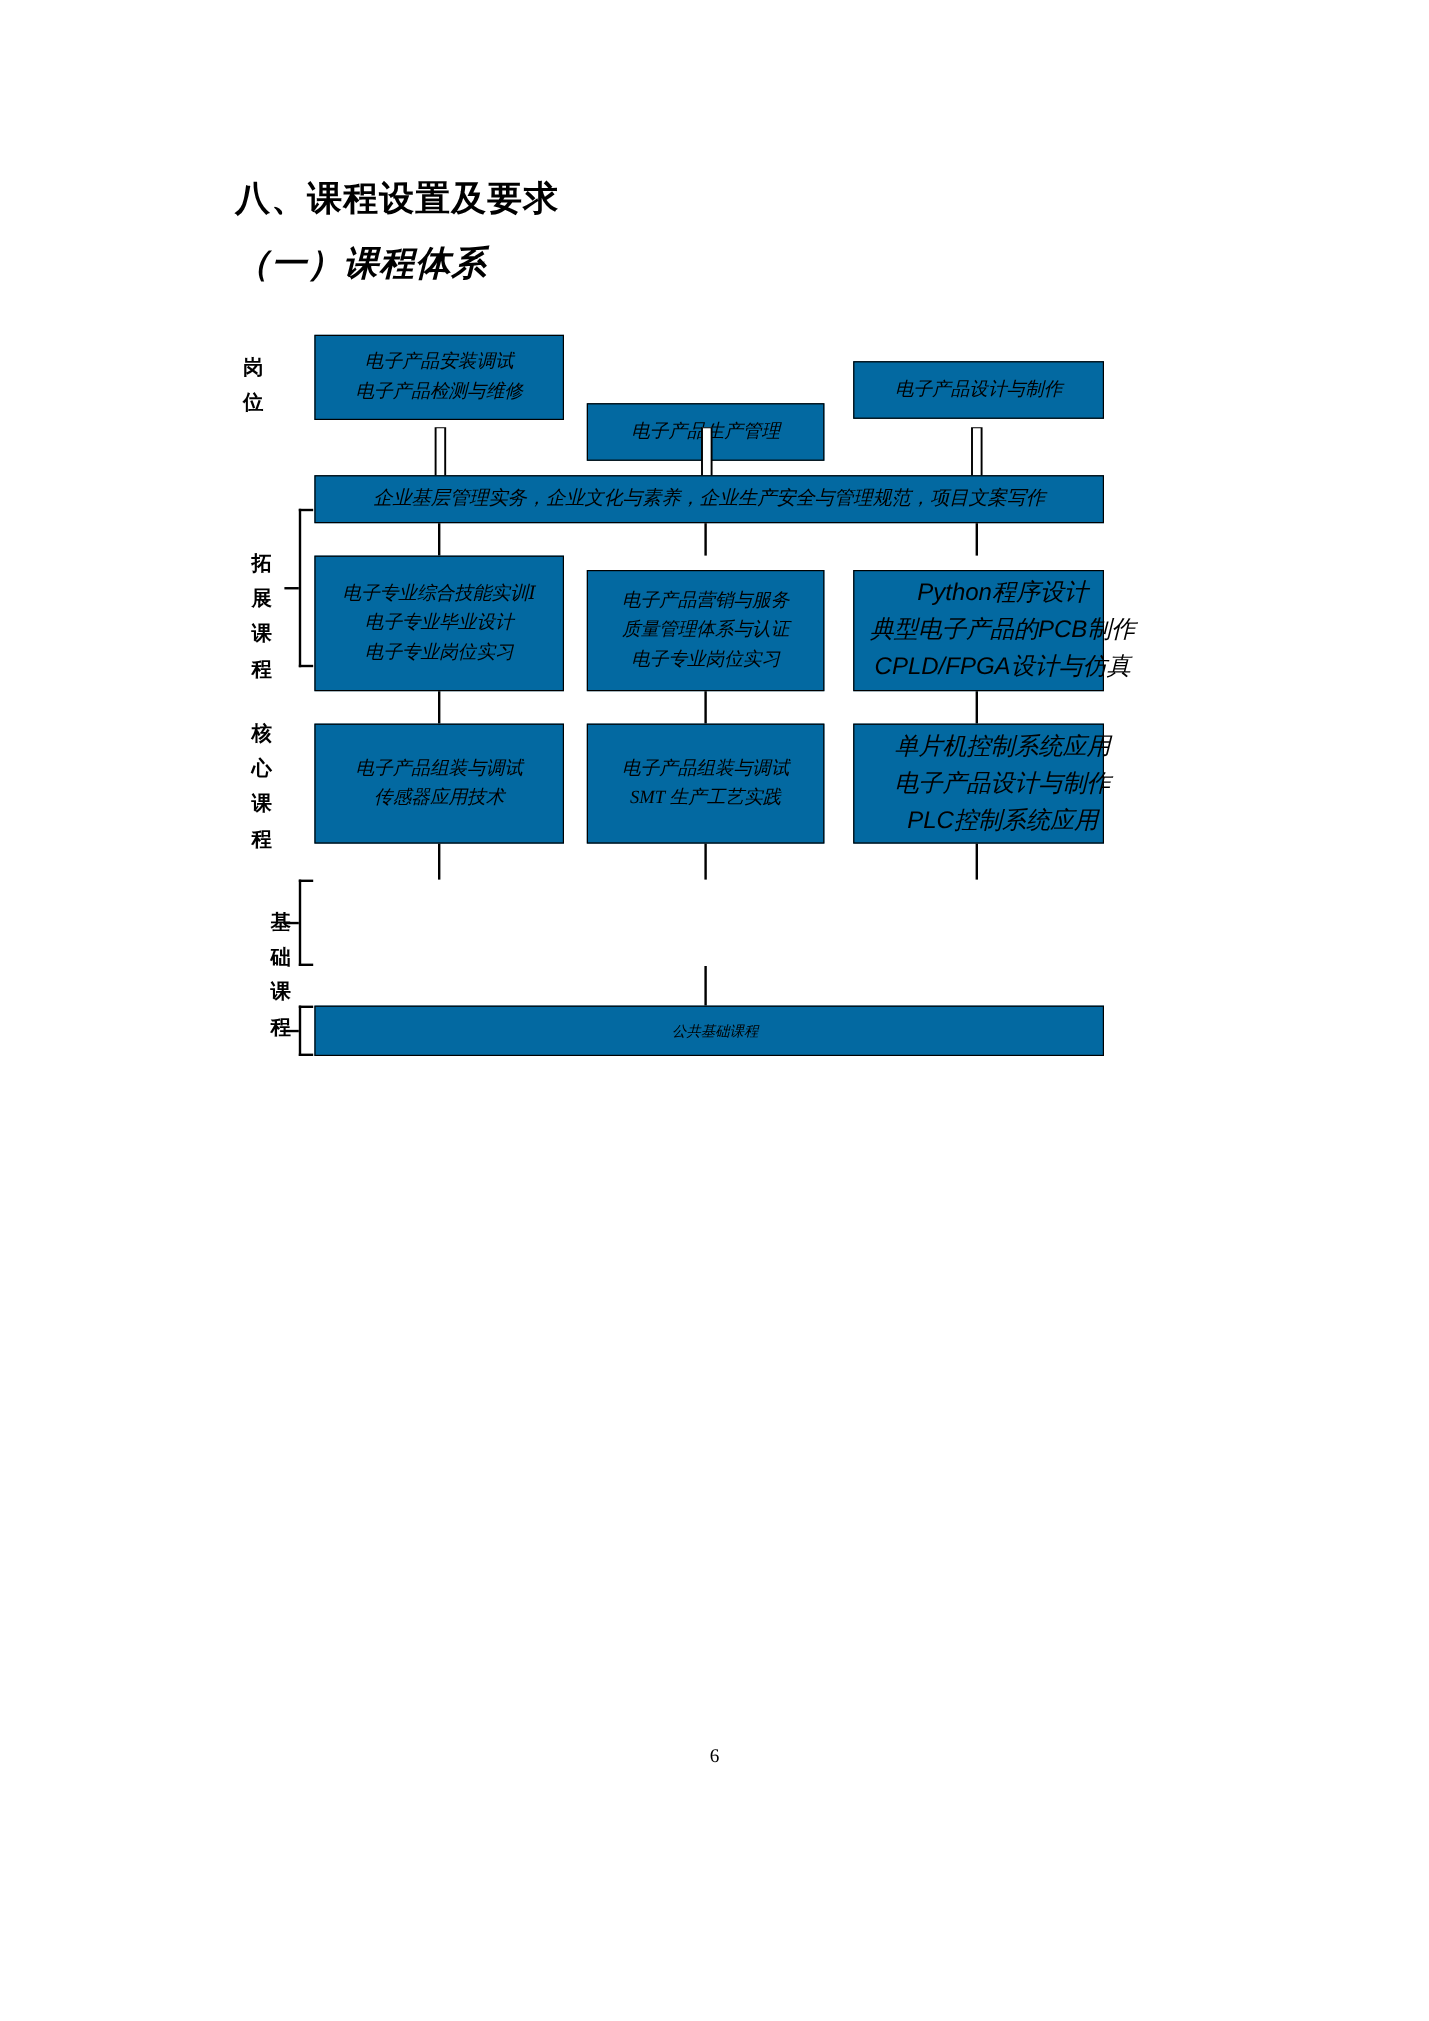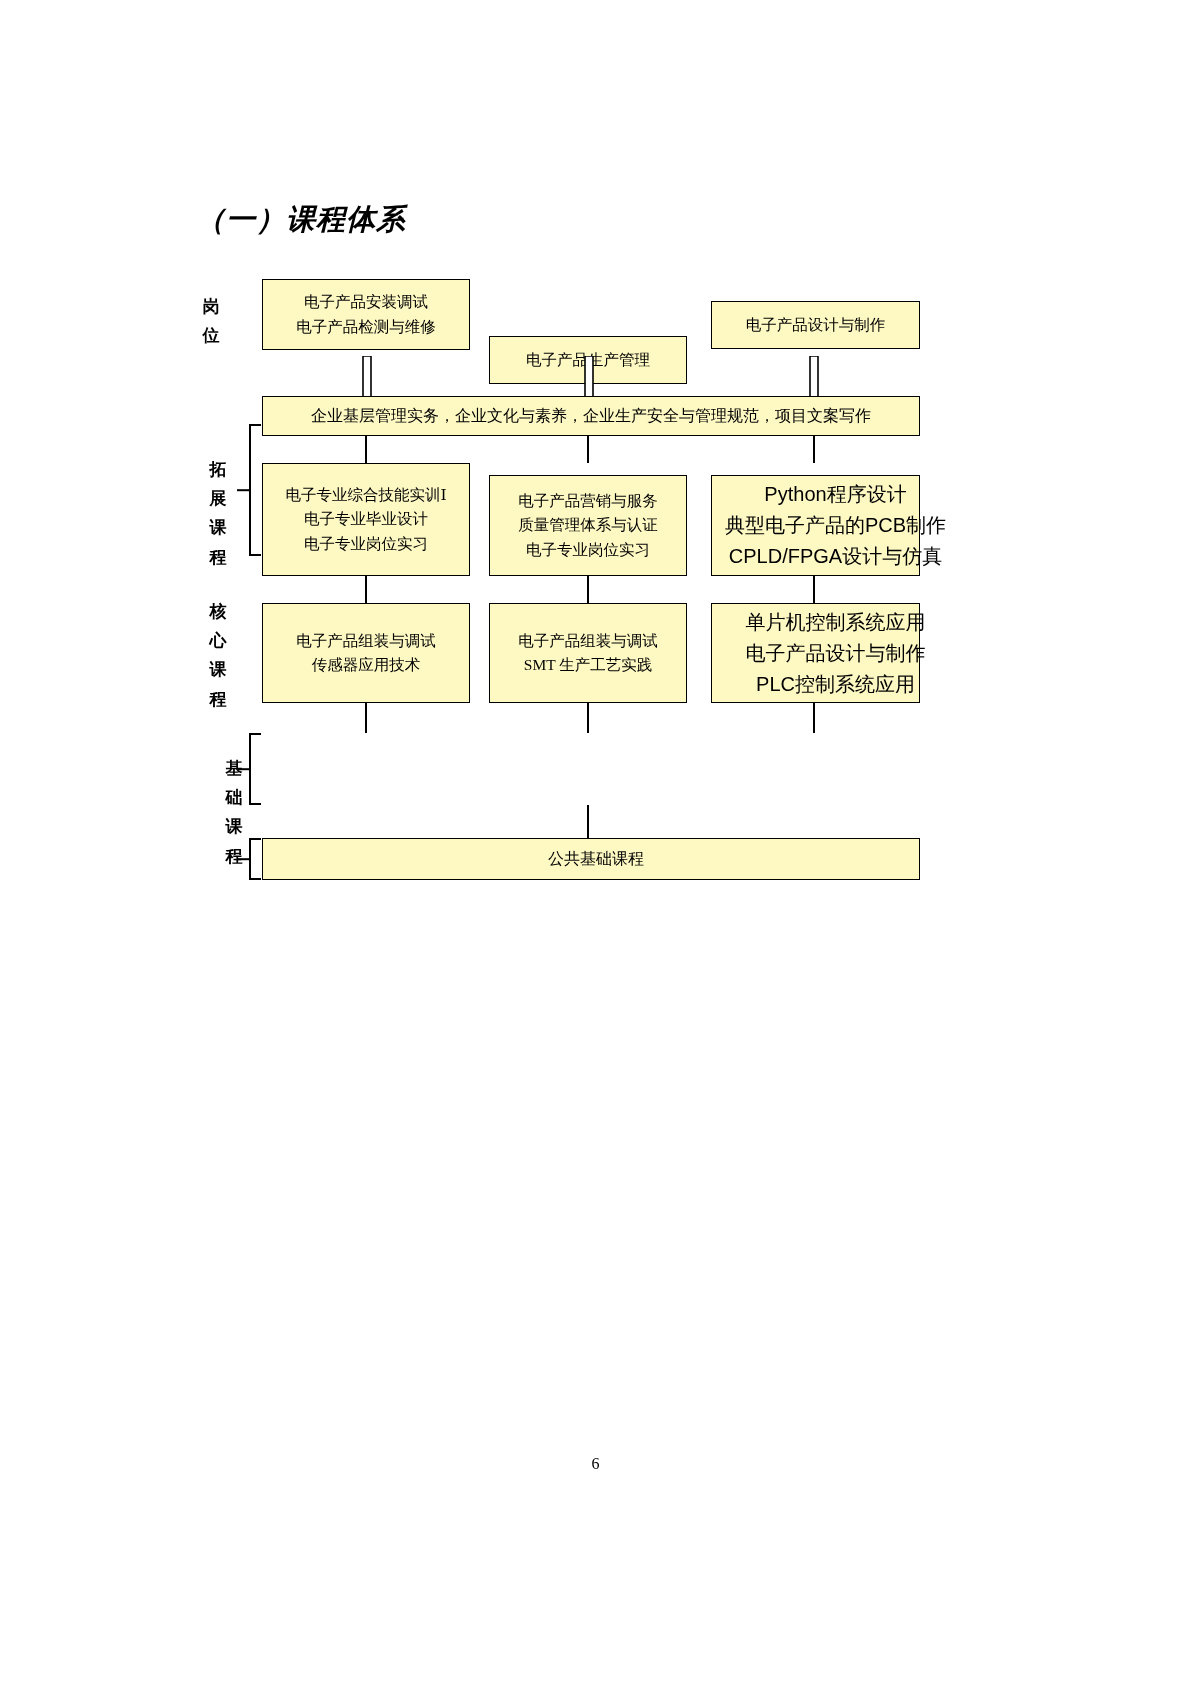--- a/index.html
+++ b/index.html
@@ -16,24 +16,24 @@
     font-family:"Liberation Sans","DejaVu Sans",sans-serif;
     font-size:29px;letter-spacing:1px;white-space:nowrap;
   }
   #heading-main{top:146px;}
   #heading-sub{top:200px;font-style:italic;}
 
   
   .diagram{position:absolute;left:0;top:0;width:996px;height:1684px;}
 
   .box{
-    position:absolute;border:1.6px solid #000;background:#fef9c3;
+    position:absolute;border:1.6px solid #000;background:#0369a1;
     box-sizing:border-box;display:flex;flex-direction:column;
     align-items:center;justify-content:center;text-align:center;
-    font-size:15.5px;line-height:1.55;color:#000;
+    font-size:15.5px;line-height:1.55;color:#000;font-style:italic;
   }
   .box .ln{display:block;white-space:nowrap;}
   .box.sans{font-family:"Liberation Sans","DejaVu Sans",sans-serif;font-size:20px;padding-left:40px;}
 
   
   .rowlabel{
     position:absolute;font-weight:700;
     font-family:"Liberation Sans","DejaVu Sans",sans-serif;
     font-size:17px;line-height:1.72;text-align:center;
     width:26px;white-space:normal;word-break:break-all;
@@ -54,20 +54,21 @@
   #page-number{
     position:absolute;left:0;right:0;top:1455px;text-align:center;
     font-size:16px;font-family:"Liberation Serif","DejaVu Serif",serif;
   }
 </style>
 </head>
 <body>
 
 <div class="page">
 
+  <div class="h-sec" id="heading-main">八、课程设置及要求</div>
 
   <div class="h-sec" id="heading-sub">（一）课程体系</div>
 
   <div class="diagram">
 
     <div class="rowlabel" style="left:198px;top:292px;">岗位</div>
 
     <div class="rowlabel" style="left:205px;top:455px;">拓展课程</div>
 
     <div class="rowlabel" style="left:205px;top:597px;">核心课程</div>
@@ -158,21 +159,21 @@
       <span class="ln">PLC控制系统应用</span>
     </div>
 
     <div class="ln-v" style="left:365px;top:703px;height:30px;"></div>
     <div class="ln-v" style="left:587px;top:703px;height:30px;"></div>
     <div class="ln-v" style="left:813px;top:703px;height:30px;"></div>
 
 
     <div class="ln-v" style="left:587px;top:805px;height:33px;"></div>
 
-    <div class="box" style="left:262px;top:838px;width:658px;height:42px;font-size:16px;padding-left:10px;">
+    <div class="box" style="left:262px;top:838px;width:658px;height:42px;font-size:12px;padding-left:10px;">
       <span class="ln">公共基础课程</span>
     </div>
 
     <div class="brk" style="left:243px;top:733px;height:72px;width:20px;">
       <span class="bv"></span>
         <span class="bt"></span>
         <span class="bb"></span>
         <span class="bm"></span>
     </div>
     <div class="brk" style="left:243px;top:838px;height:42px;width:20px;">

